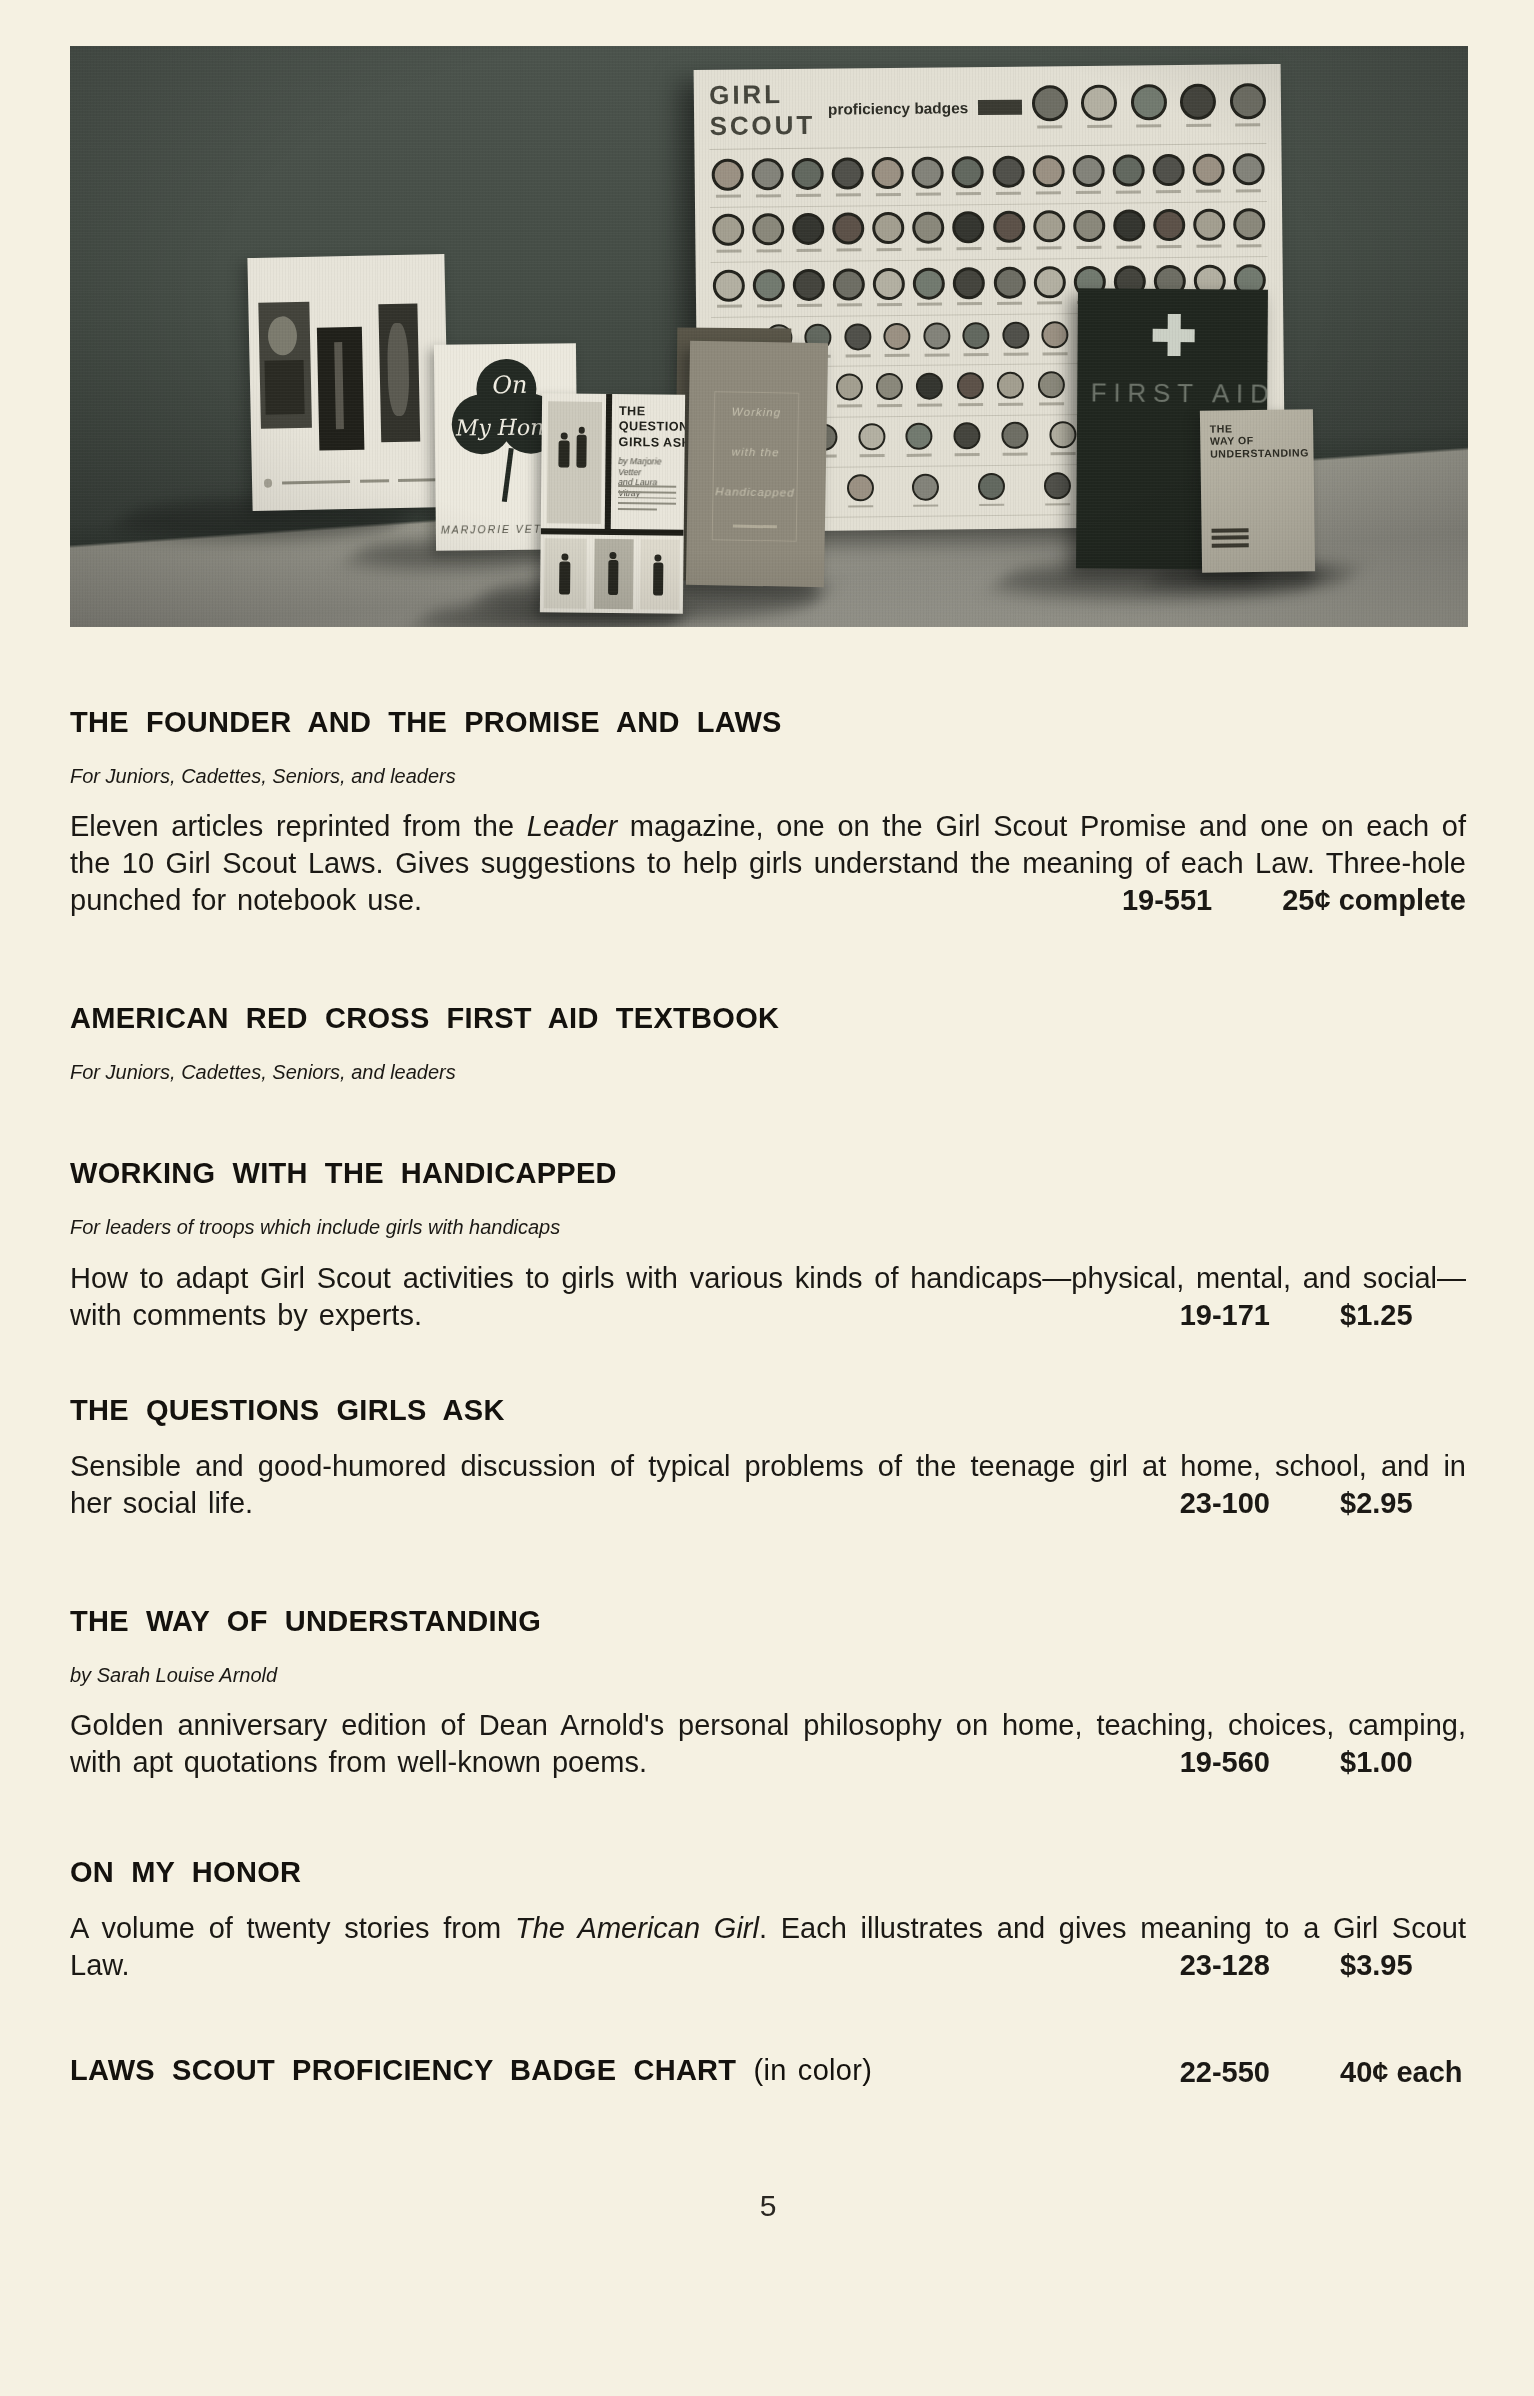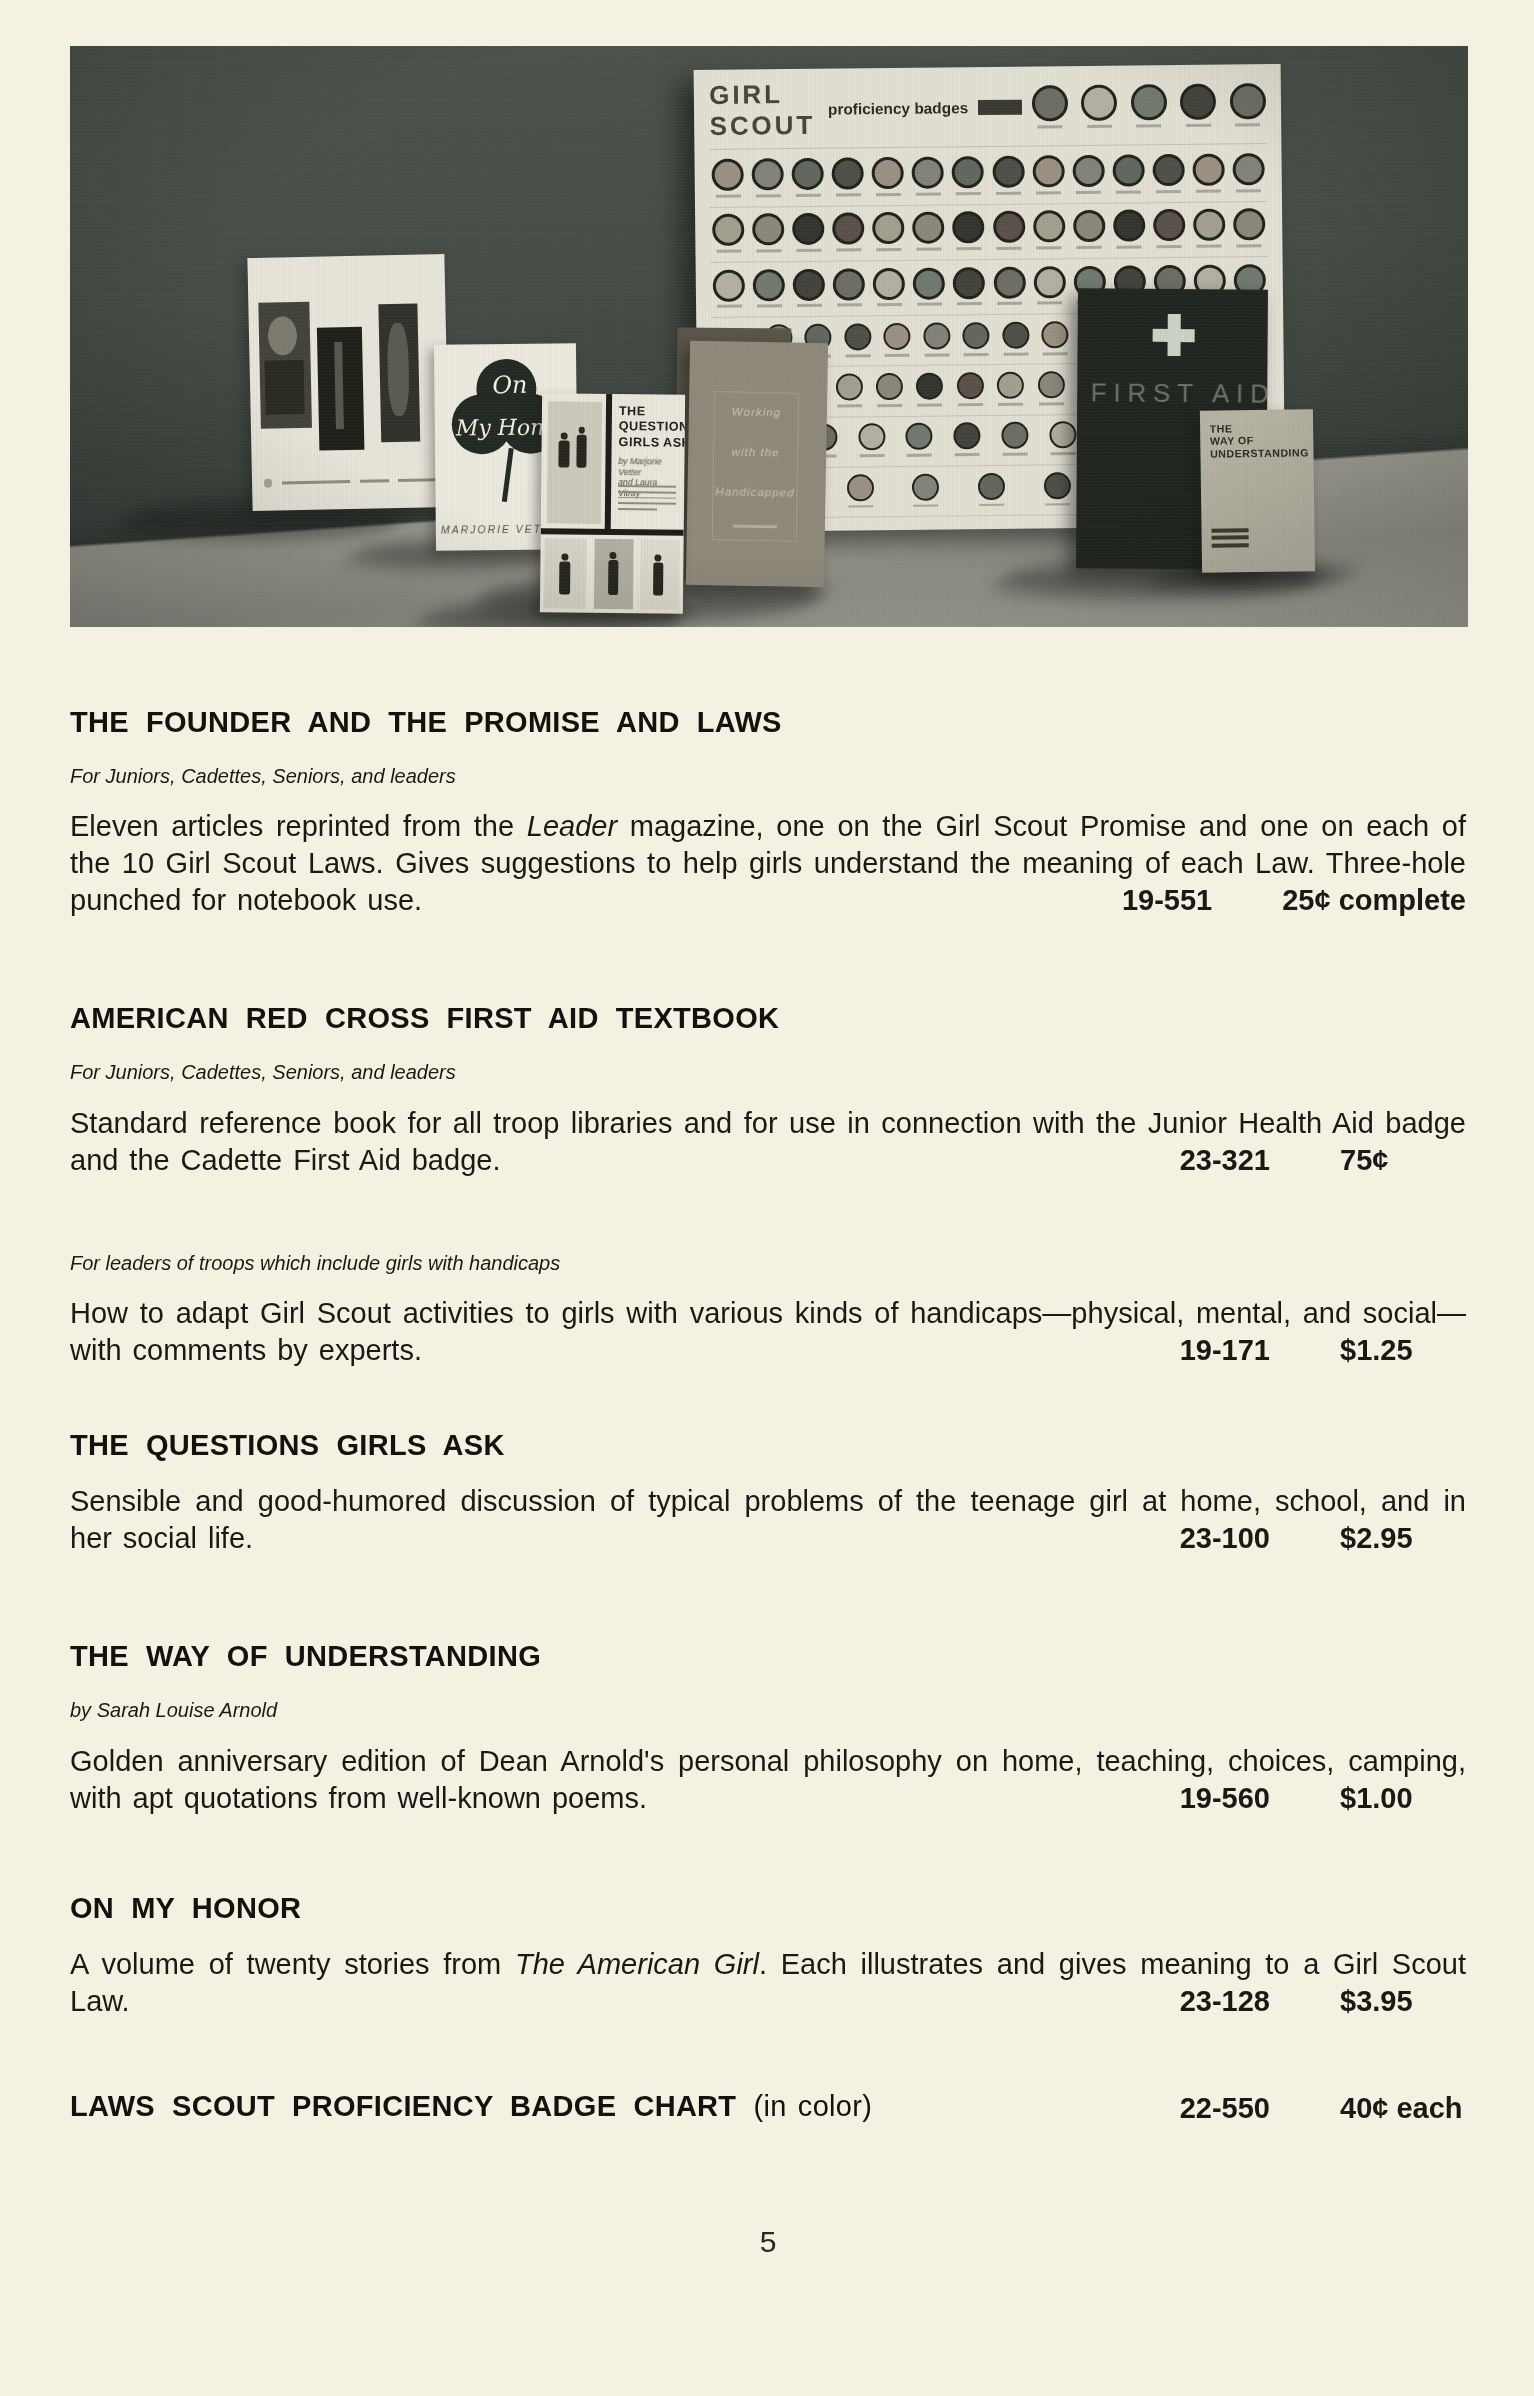--- a/index.html
+++ b/index.html
@@ -635,30 +635,24 @@
       <div class="pricing">
         <span class="item">19-551</span>
         <span class="price">25¢ complete</span>
       </div>
     </div>
   </section>
 
   <section class="entry s2">
     <h2>AMERICAN RED CROSS FIRST AID TEXTBOOK</h2>
     <p class="sub">For Juniors, Cadettes, Seniors, and leaders</p>
-    <div class="bodywrap">
-      <p class="body"><span>Standard reference book for all troop libraries and for use in connection with the Junior Health Aid badge and the Cadette First Aid badge.</span></p>
-      <div class="pricing">
-        <span class="item">23-321</span>
-        <span class="price">75¢</span>
-      </div>
-    </div>
   </section>
 
   <section class="entry s3">
+    <h2>WORKING WITH THE HANDICAPPED</h2>
     <p class="sub">For leaders of troops which include girls with handicaps</p>
     <div class="bodywrap">
       <p class="body"><span>How to adapt Girl Scout activities to girls with various kinds of handicaps—physical, mental, and social—with comments by experts.</span></p>
       <div class="pricing">
         <span class="item">19-171</span>
         <span class="price">$1.25</span>
       </div>
     </div>
   </section>
 

